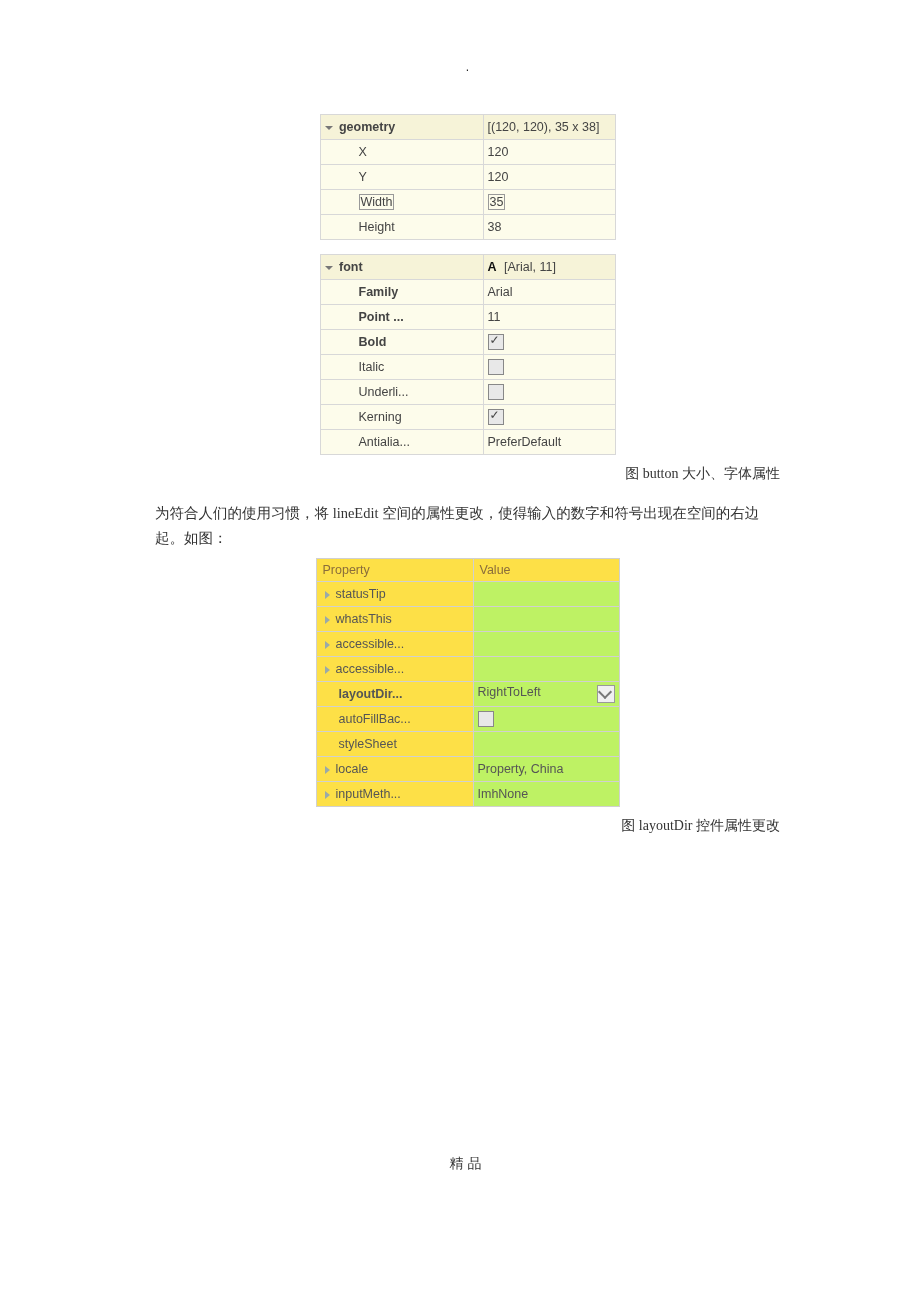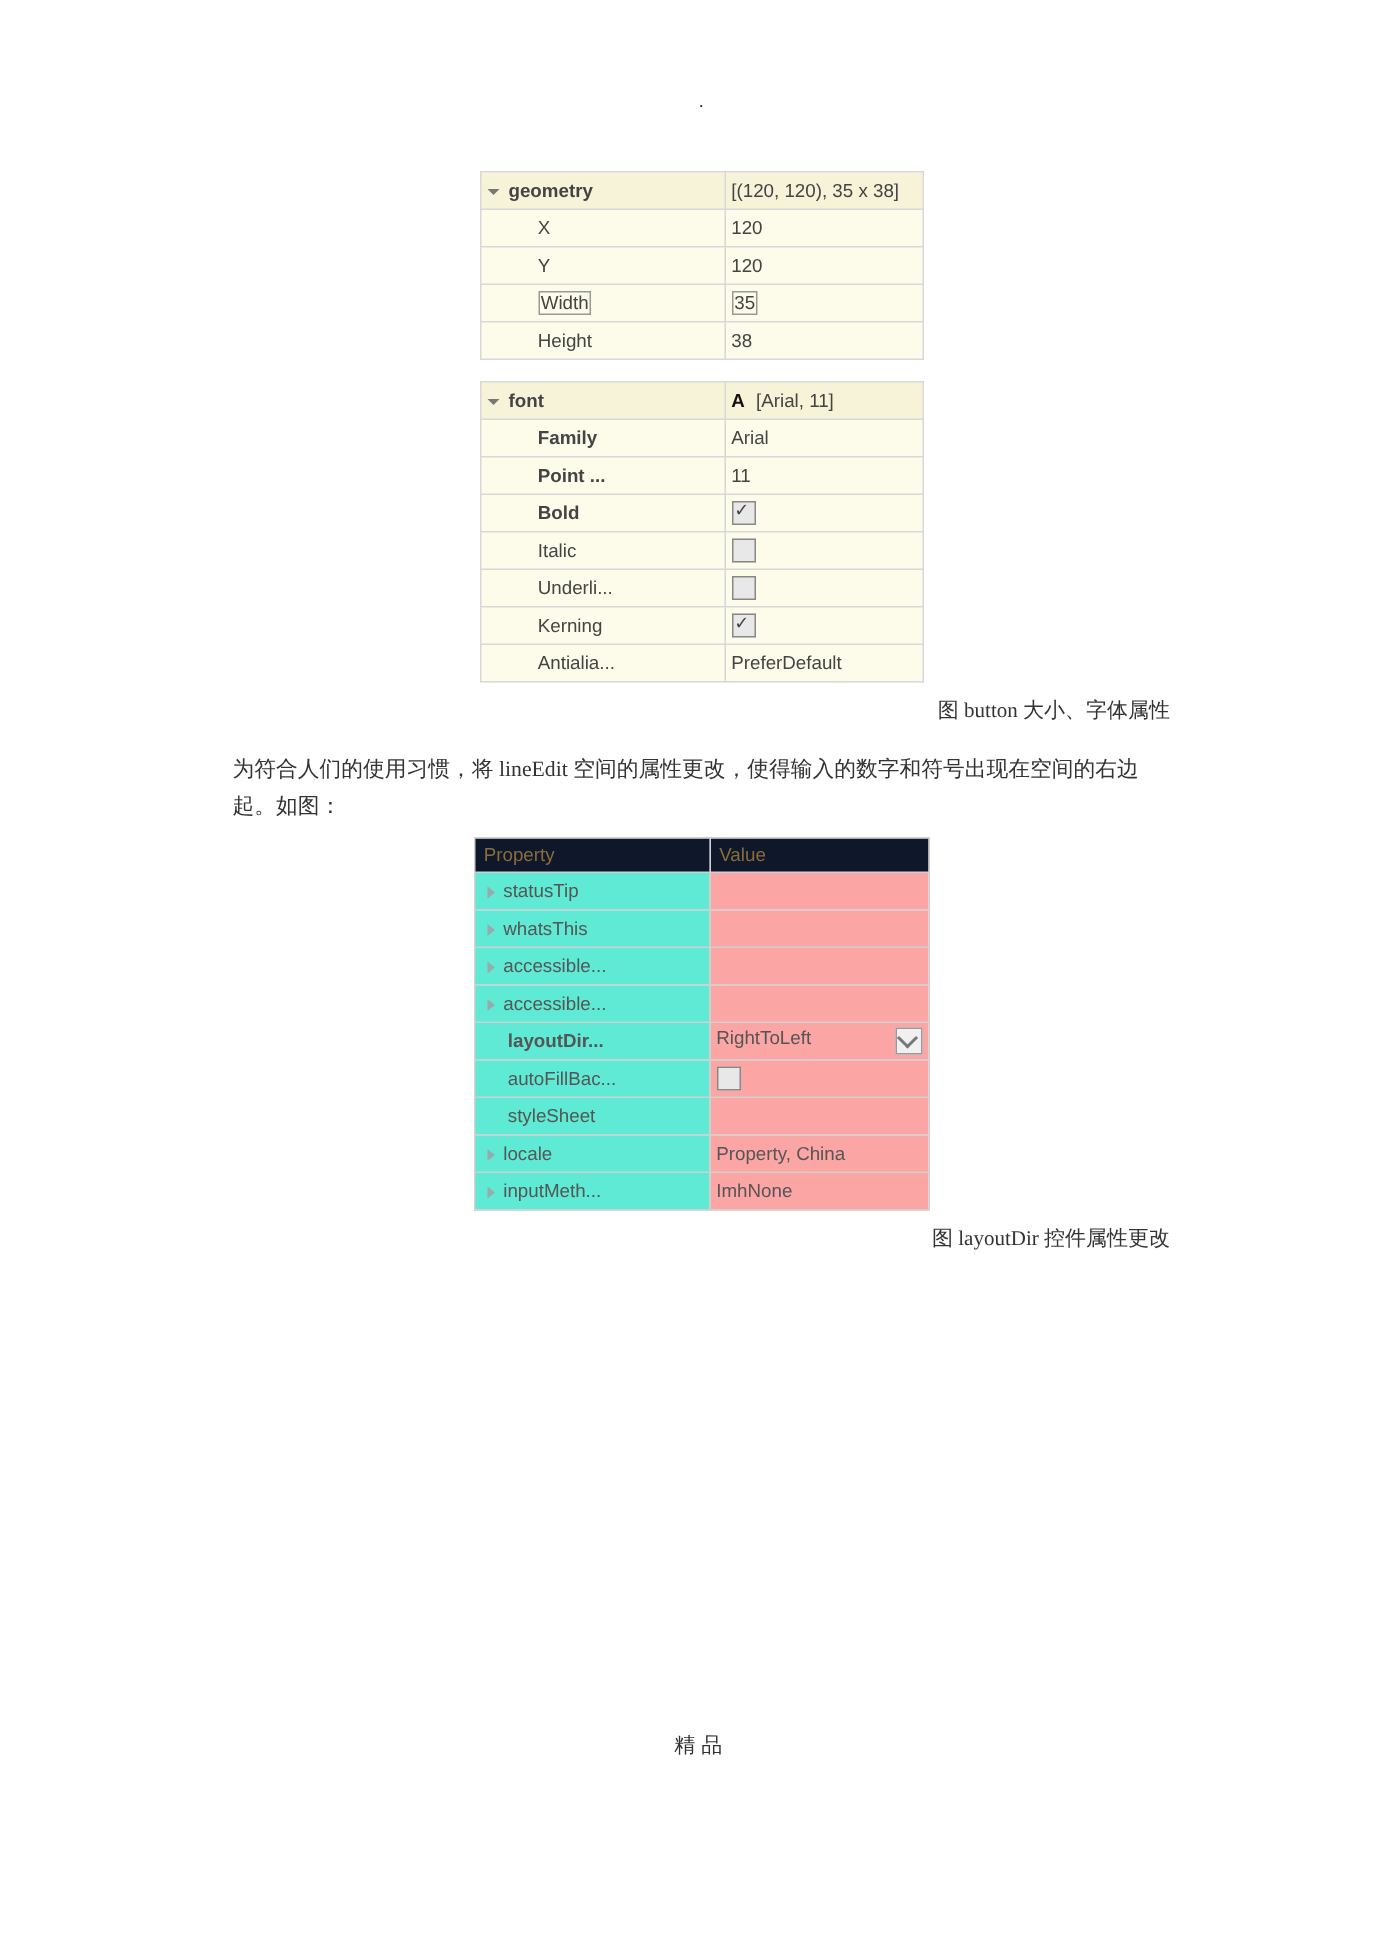--- a/index.html
+++ b/index.html
@@ -17,24 +17,24 @@
   .brown { color:#8a6d3b; }
   .indent { padding-left: 38px !important; }
   .indent2 { padding-left: 22px !important; }
   .selbox { display:inline-block; border:1px solid #999; padding:0 1px; }
   .boldA { font-weight:bold; color:#111; margin-right:4px; }
   .chk { display:inline-block; width:14px; height:14px; border:1px solid #888; background:#e8e8e8; vertical-align:middle; position:relative; }
   .chk.on::after { content:"✓"; position:absolute; top:-2px; left:1px; font-size:12px; color:#444; }
   .cap { text-align:right; font-family: 'SimSun', serif; font-size: 14px; margin: 10px 0 18px 0; }
   .para { font-family: 'SimSun', serif; font-size: 14.5px; line-height: 1.7; margin-top: 6px; }
   .ptable { width: 304px; margin: 8px auto 0 auto; border-collapse: collapse; font-size: 12.5px; }
-  .ptable th { text-align:left; font-weight:normal; color:#8a6d3b; background:#0f172a; border:1px solid #d0d0d0; height:22px; padding:0 6px; }
+  .ptable th { text-align:left; font-weight:normal; color:#8a6d3b; background:#fde047; border:1px solid #d0d0d0; height:22px; padding:0 6px; }
   .ptable td { border:1px solid #d0d0d0; height:24px; padding:0 4px; color:#555; }
-  .ptable tr td.cA { background:#5eead4; width:130px; }
-  .ptable tr td.cB { background:#fca5a5;margin-left:48px; }
+  .ptable tr td.cA { background:#fde047; width:130px; }
+  .ptable tr td.cB { background:#bef264;margin-left:48px; }
   .sel-reset { display:inline-block; width:16px; height:16px; border:1px solid #999; background:#f0f0f0; vertical-align:middle; margin-left:2px; position:relative; }
   .sel-reset::after { content:""; position:absolute; width:8px; height:8px; border:2px solid #777; border-top:none; border-left:none; transform:rotate(45deg); top:1px; left:2px;}
   .footer { text-align:center; font-family:'SimSun', serif; font-size: 14px; margin-top: 320px; letter-spacing: 4px; }
   .boldcell { font-weight:bold; }
 </style>
 </head>
 <body>
 
 <div class="page">
   <div class="dot">.</div>

